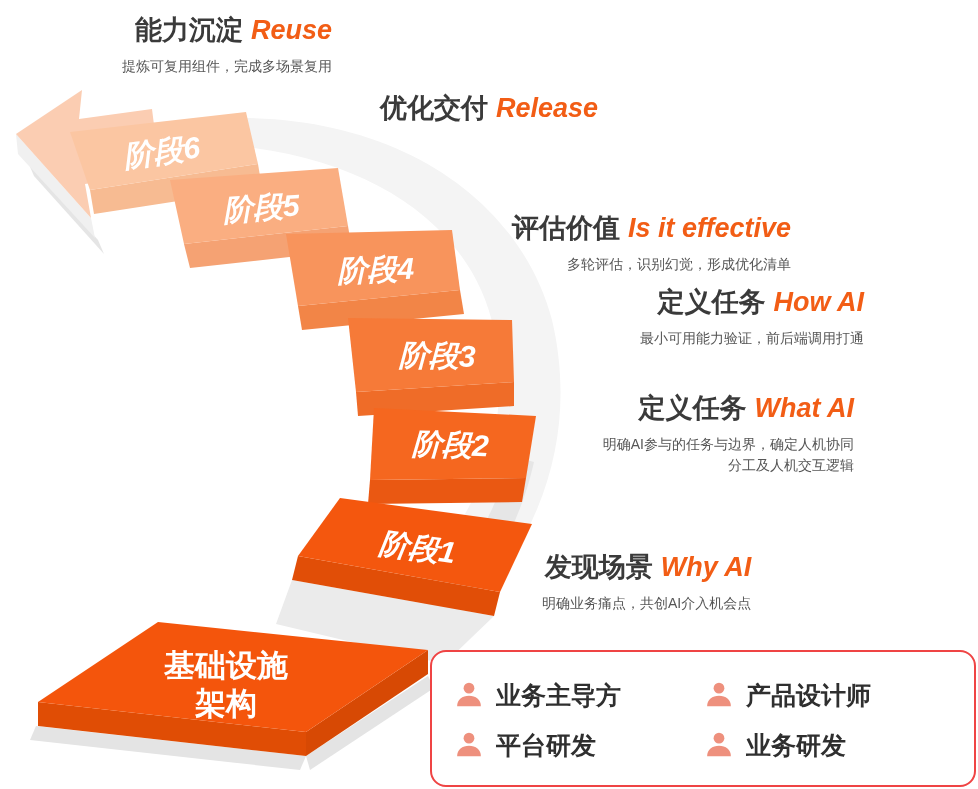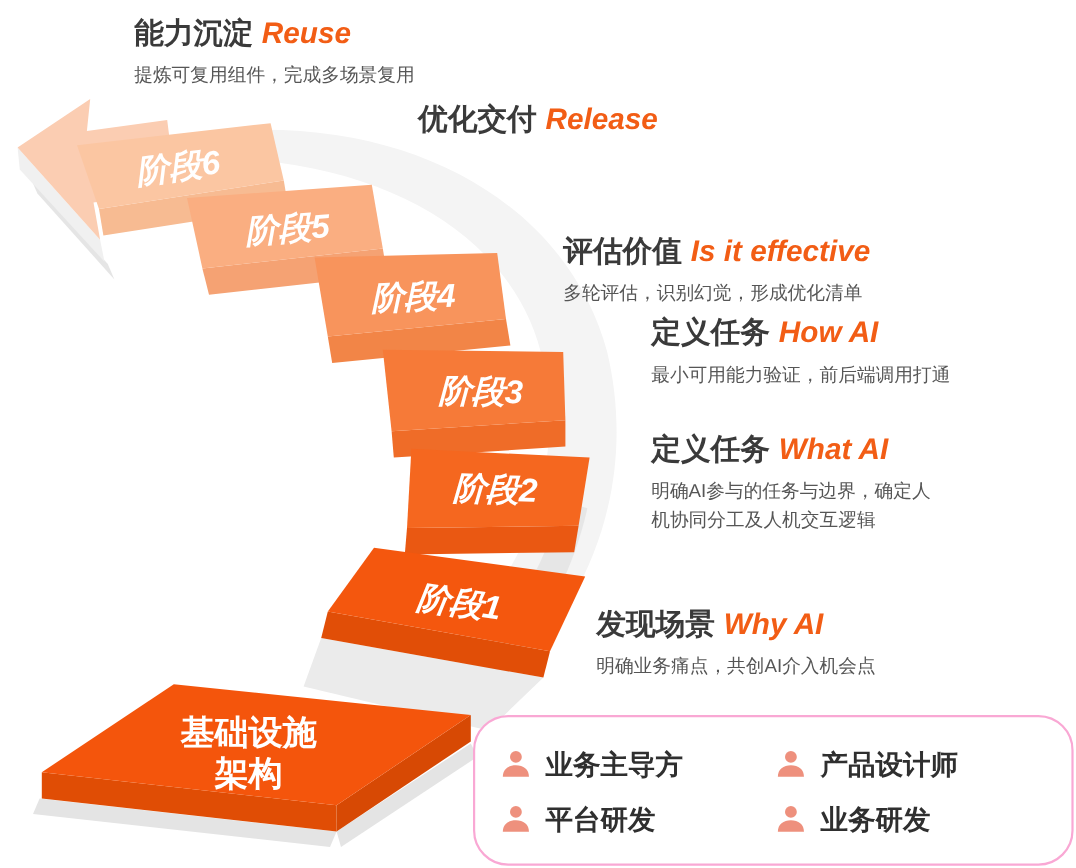--- a/index.html
+++ b/index.html
@@ -1,29 +1,29 @@
 <!DOCTYPE html>
 <html><head>
 <meta charset="utf-8">
 <style>
   html,body{margin:0;padding:0;background:#ffffff;}
   .canvas{
     position:relative;width:978px;height:789px;background:#ffffff;overflow:hidden;
     font-family:"Liberation Sans","DejaVu Sans",sans-serif;
   }
   svg.scene{position:absolute;left:0;top:0;}
-  .note{position:absolute;}
+  .note{position:absolute;text-align:right;}
   .note-title{font-size:27px;font-weight:700;color:#3a3a3a;white-space:nowrap;line-height:1.2;}
   .note-title .en{color:#f25d15;font-style:italic;margin-left:8px;}
-  .note-desc{margin-top:10px;font-size:17px;color:#565656;line-height:1.5;}
+  .note-desc{margin-top:10px;font-size:14px;color:#565656;line-height:1.5;}
   .n-how  .note-desc{width:272px;}
   .n-what .note-desc{width:262px;}
   .legend{
     position:absolute;left:430px;top:650px;width:546px;height:137px;
-    border:2px solid #f9a8d4;border-radius:32px;box-sizing:border-box;
+    border:2px solid #ef4444;border-radius:16px;box-sizing:border-box;
     padding:18px 0 0 22px;display:grid;grid-template-columns:250px 250px;grid-auto-rows:50px;
     background:#ffffff;
   }
   .legend-item{display:flex;align-items:center;gap:12px;}
   .person{width:30px;height:30px;flex:0 0 auto;}
   .role-label{font-size:25px;font-weight:700;color:#2f2f2f;}
   .step-label{font-weight:700;font-style:italic;fill:#ffffff;font-size:30px;}
   .base-label{font-weight:700;fill:#ffffff;font-size:31px;}
 </style>
 </head>

